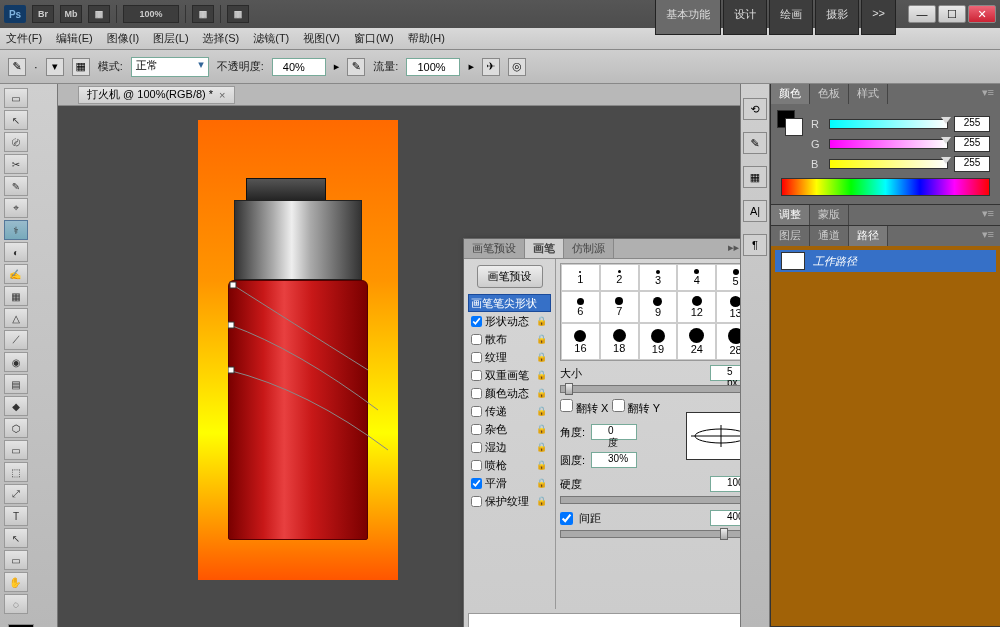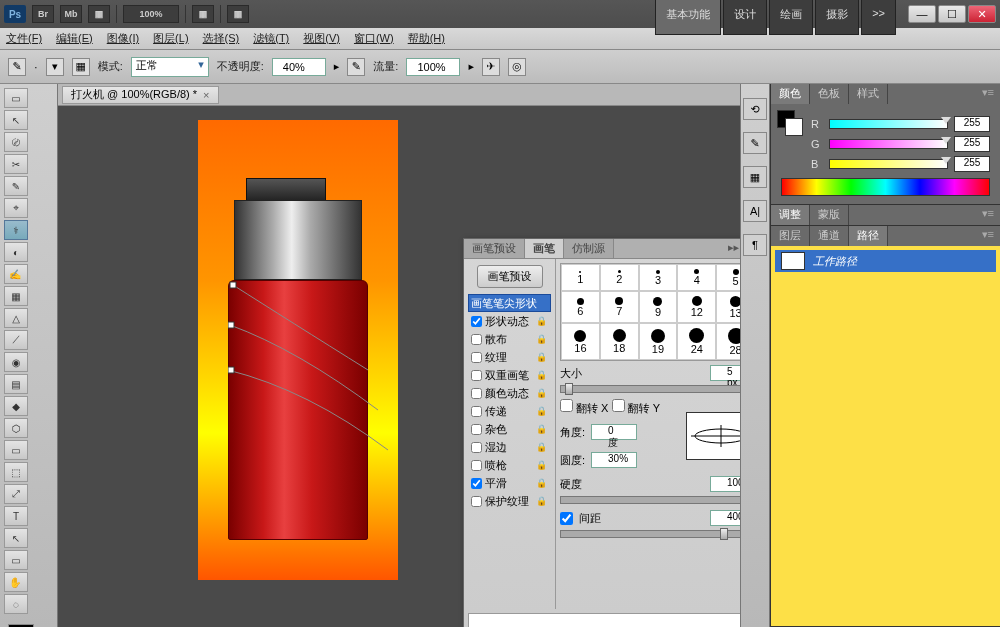--- a/index.html
+++ b/index.html
@@ -12,41 +12,41 @@
 .tb-sep { width: 1px; height: 18px; background: #333; }
 .workspace-tabs { margin-left: auto; display: flex; gap: 2px; }
 .ws-tab { padding: 12px 10px; background: #3d3d3d; color: #ddd; border: 1px solid #222; }
 .ws-tab.active { background: #6a6a6a; }
 .win-controls { display: flex; margin-left: 6px; gap: 2px; }
 .win-btn { width: 28px; height: 18px; background: linear-gradient(#e8e8e8,#c8c8c8); border: 1px solid #888; display: flex; align-items: center; justify-content: center; border-radius: 2px; }
 .win-btn.close { background: linear-gradient(#e67,#c23); color: #fff; }
 
 
 .menubar { height: 22px; background: linear-gradient(#d9d9d9,#c8c8c8); display: flex; align-items: center; padding: 0 6px; gap: 14px; border-bottom: 1px solid #888; }
-.menubar span { color: #222; cursor: default; text-decoration: underline; }
+.menubar span { color: #222; cursor: default; }
 
 
 .optbar { height: 34px; background: linear-gradient(#cfcfcf,#bcbcbc); display: flex; align-items: center; padding: 0 8px; gap: 8px; border-bottom: 1px solid #888; }
 .opt-label { color: #222; }
 .opt-select { height: 20px; border: 1px solid #7a9; background: #fff; padding: 0 20px 0 4px; position: relative; }
 .opt-select::after { content: "▾"; position: absolute; right: 4px; color: #369; }
 .opt-input { width: 54px; height: 18px; border: 1px solid #7a9; background: #fff; padding: 0 10px; display: inline-flex; align-items: center; }
 .opt-icon { width: 18px; height: 18px; border: 1px solid #888; background: #ddd; display: flex; align-items: center; justify-content: center; }
 
 
 .main { display: flex; height: 543px; }
 .toolbox { width: 58px; background: linear-gradient(#cfcfcf,#b8b8b8); border-right: 1px solid #777; padding: 4px; display: flex; flex-wrap: wrap; gap: 2px; align-content: flex-start; }
 .tool { width: 24px; height: 20px; border: 1px solid #999; background: linear-gradient(#e4e4e4,#c8c8c8); display: flex; align-items: center; justify-content: center; font-size: 10px; color: #333; }
 .tool.active { background: linear-gradient(#9bc,#7ab); border-color: #579; }
 .color-picker { width: 40px; height: 40px; position: relative; margin-top: 8px; margin-left: 4px; }
 .fg-color { width: 26px; height: 26px; background: #000; border: 1px solid #888; position: absolute; top: 0; left: 0; }
 
 
 .canvas-wrap { flex: 1; background: #4a4a4a; display: flex; flex-direction: column; }
-.doc-tab-bar { height: 22px; background: #b8b8b8; border-bottom: 1px solid #888; display: flex; align-items: center; padding-left: 4px; }
+.doc-tab-bar { height: 22px; background: #b8b8b8; border-bottom: 1px solid #888; display: flex; align-items: center; padding-left: 20px; }
 .doc-tab { height: 18px; background: linear-gradient(#e6e6e6,#d0d0d0); border: 1px solid #999; padding: 0 8px; display: flex; align-items: center; gap: 6px; font-size: 10px; }
 .doc-tab .x { color: #666; }
 .canvas-area { flex: 1; position: relative; background: #4a4a4a; overflow: hidden; }
 
 
 .artwork { position: absolute; left: 140px; top: 14px; width: 200px; height: 460px; background: linear-gradient(#ff6a00 0%,#ff9500 35%,#ffd400 55%,#ffff00 68%,#ff9500 88%,#ff5500 100%); }
 .lighter-body { position: absolute; left: 30px; top: 160px; width: 140px; height: 260px; background: linear-gradient(90deg,#7a0000,#c81818 25%,#e84040 40%,#c81818 60%,#7a0000); border: 1px solid #500; border-radius: 6px 6px 2px 2px; }
 .lighter-top { position: absolute; left: 36px; top: 80px; width: 128px; height: 80px; background: linear-gradient(90deg,#333,#aaa 30%,#eee 45%,#aaa 60%,#333); border: 1px solid #222; }
 .lighter-cap { position: absolute; left: 48px; top: 58px; width: 80px; height: 24px; background: linear-gradient(#555,#222); border: 1px solid #111; }
 
@@ -86,21 +86,21 @@
 .color-panel-body { padding: 8px 10px; background: #6a6a6a; }
 .slider-row { display: flex; align-items: center; gap: 6px; margin: 4px 0; }
 .slider-row .ch { width: 12px; color: #ddd; }
 .grad-bar { flex: 1; height: 10px; border: 1px solid #333; position: relative; }
 .grad-bar.r { background: linear-gradient(90deg,#0ff,#fff); }
 .grad-bar.g { background: linear-gradient(90deg,#f0f,#fff); }
 .grad-bar.b { background: linear-gradient(90deg,#ff0,#fff); }
 .grad-thumb { position: absolute; right: -4px; top: -3px; width: 0; height: 0; border-left: 5px solid transparent; border-right: 5px solid transparent; border-top: 7px solid #ddd; }
 .ch-val { width: 36px; height: 16px; background: #fff; border: 1px solid #333; text-align: center; font-size: 10px; }
 .spectrum { height: 18px; background: linear-gradient(90deg,#f00,#ff0,#0f0,#0ff,#00f,#f0f,#f00); border: 1px solid #333; margin-top: 6px; }
-.paths-body { flex: 1; background: #fde047; padding: 4px; min-height: 300px; }
+.paths-body { flex: 1; background: #a16207; padding: 4px; min-height: 300px; }
 .path-item { height: 22px; background: #3670c7; display: flex; align-items: center; gap: 8px; padding: 0 6px; color: #fff; font-style: italic; }
 .path-thumb { width: 24px; height: 18px; background: #fff; border: 1px solid #333; }
 </style>
 </head>
 <body>
 
 <div class="titlebar">
   <div class="ps-logo">Ps</div>
   <div class="tb-btn">Br</div>
   <div class="tb-btn">Mb</div>

